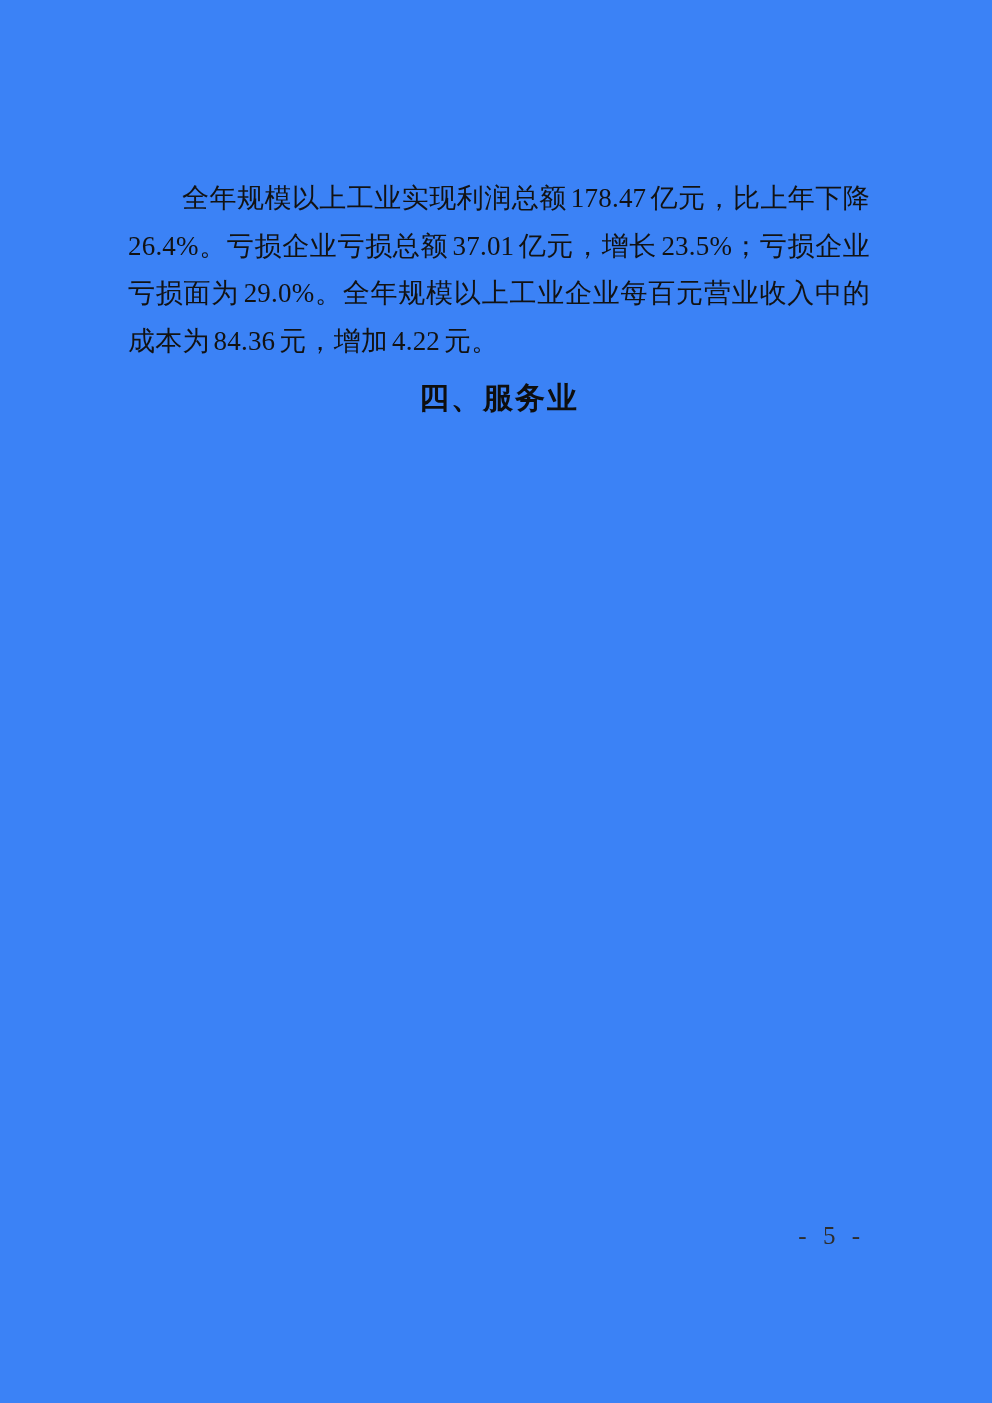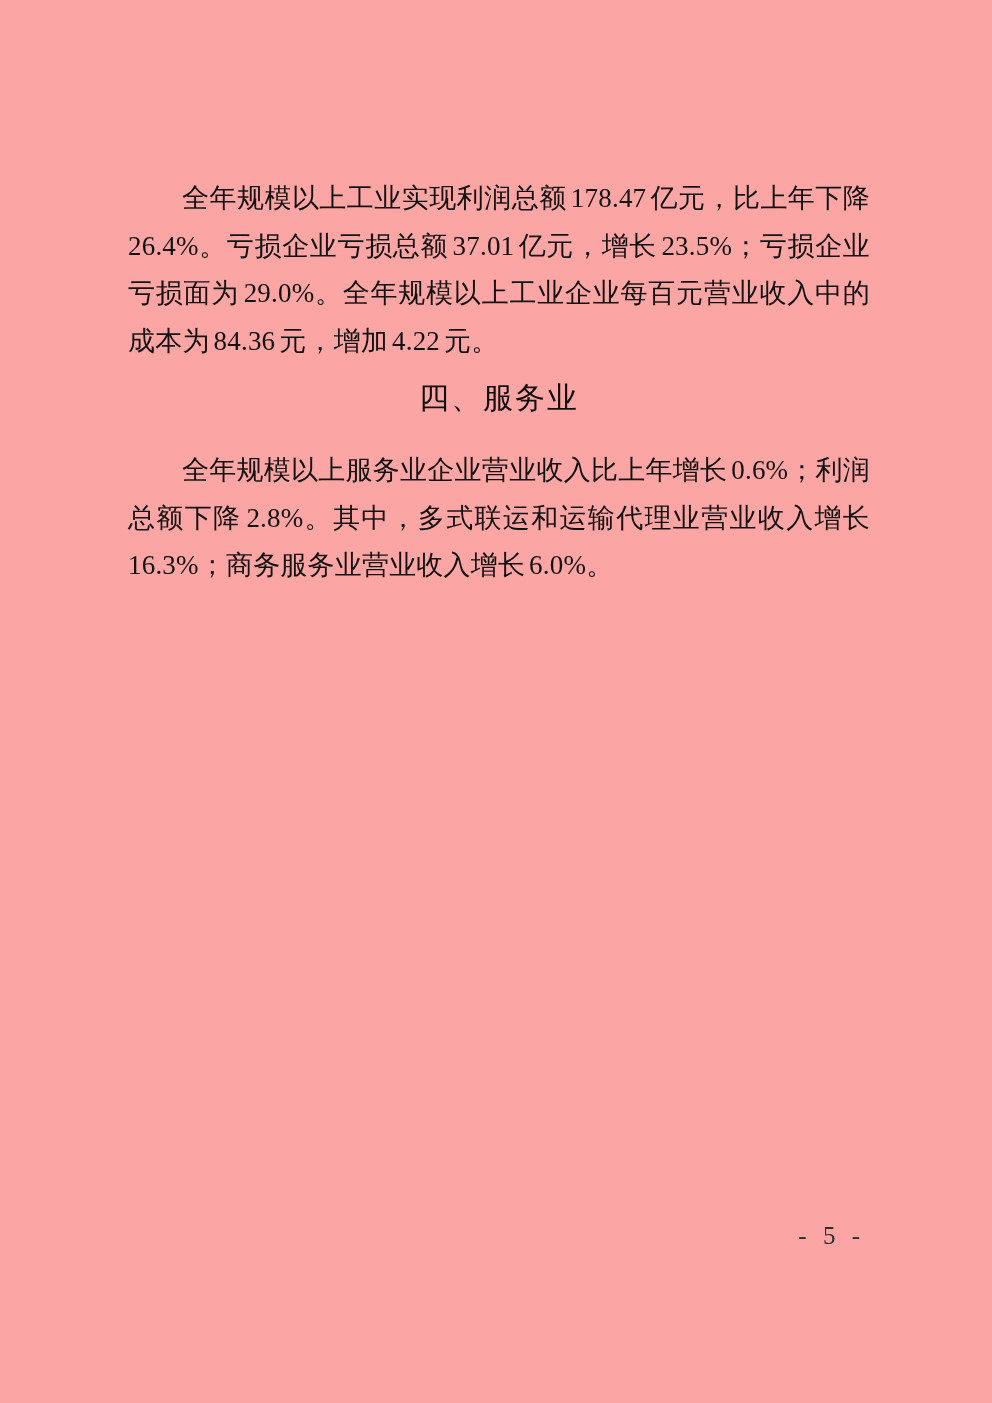--- a/index.html
+++ b/index.html
@@ -13,42 +13,42 @@
     height: 1403px;
     position: relative;
     font-family: "Liberation Serif", "DejaVu Serif", serif;
     color: #121212;
   }
   .page {
     position: absolute;
     left: 0; top: 0;
     width: 992px;
     height: 1403px;
-    background: #fca5a5;
+    background: #3b82f6;
     overflow: hidden;
   }
   .body-text {
     position: absolute;
     left: 128px;
     top: 175px;
     width: 742px;
   }
   .para {
     font-size: 27px;
     line-height: 47.7px;
     margin: 0;
     text-align: justify;
     text-justify: inter-ideograph;
     text-indent: 2em;
     word-spacing: -3px;
     letter-spacing: 0.2px;
   }
   .section-heading {
     font-family: "Liberation Sans", "DejaVu Sans", sans-serif;
-    font-weight: 400;
+    font-weight: 700;
     font-size: 30px;
     line-height: 48px;
     text-align: center;
     margin: 8px 0 25px 0;
     letter-spacing: 2px;
     color: #0e0e0e;
   }
   .page-number {
     position: absolute;
     top: 1222px;
@@ -60,16 +60,15 @@
     white-space: nowrap;
   }
 </style>
 </head>
 <body>
 
 <div class="page">
   <div class="body-text">
     <p class="para">全年规模以上工业实现利润总额 178.47 亿元，比上年下降 26.4%。亏损企业亏损总额 37.01 亿元，增长 23.5%；亏损企业亏损面为 29.0%。全年规模以上工业企业每百元营业收入中的成本为 84.36 元，增加 4.22 元。</p>
     <h2 class="section-heading">四、服务业</h2>
-    <p class="para">全年规模以上服务业企业营业收入比上年增长 0.6%；利润总额下降 2.8%。其中，多式联运和运输代理业营业收入增长 16.3%；商务服务业营业收入增长 6.0%。</p>
   </div>
   <div class="page-number">- 5 -</div>
 </div>
 
 </body></html>

